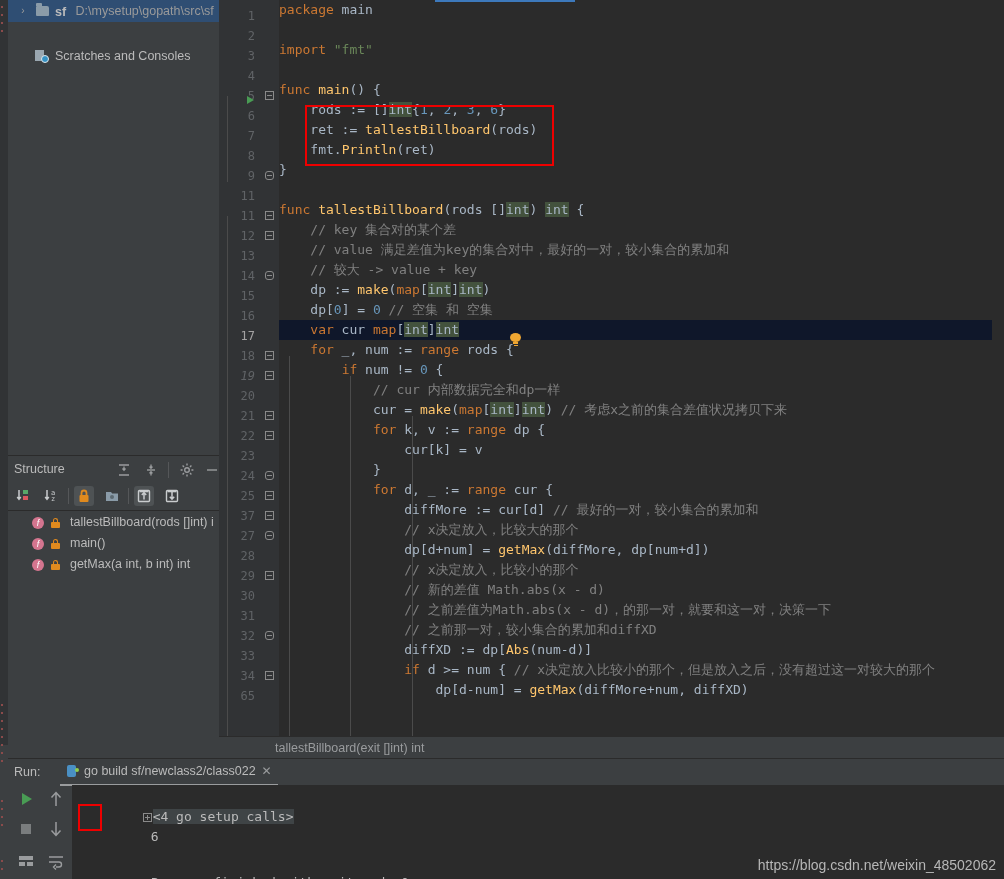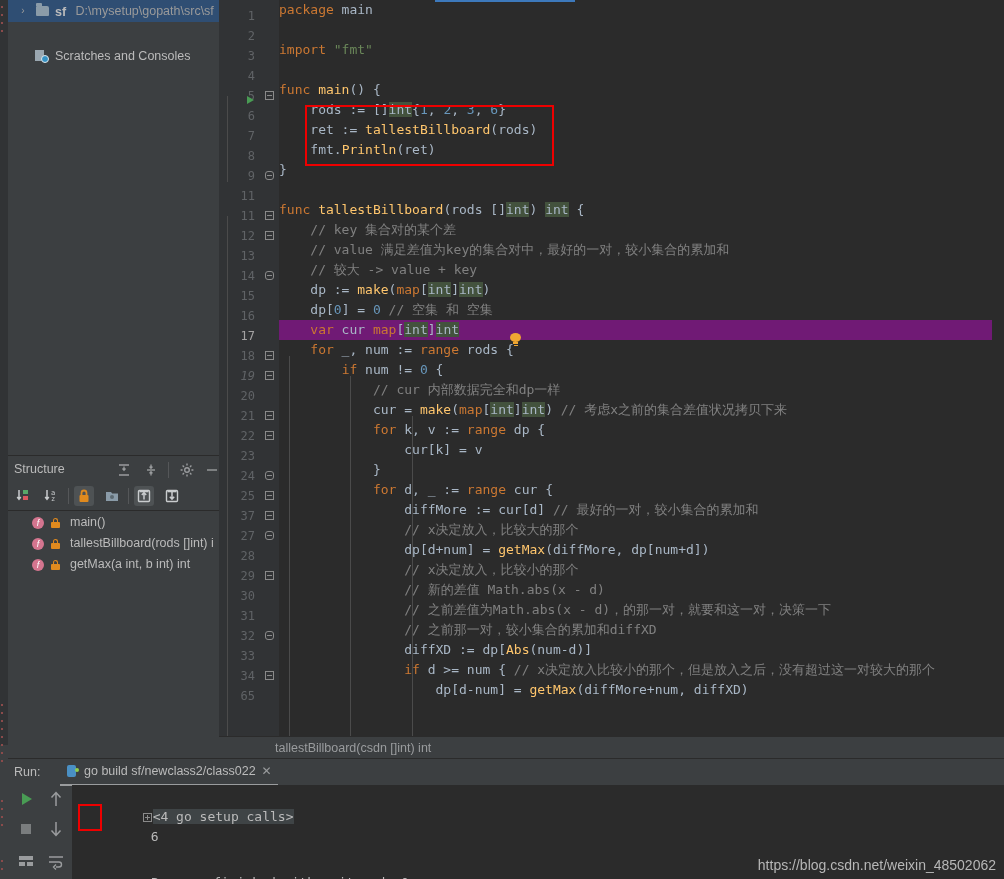--- a/index.html
+++ b/index.html
@@ -64,21 +64,21 @@
   .foldcol{position:absolute;left:42px;top:0;width:18px;height:736px;background:#313335;}
   .foldbox{position:absolute;left:4px;width:9px;height:9px;border:1px solid #8a8a8a;box-sizing:border-box;background:#313335;}
   .foldbox:after{content:"";position:absolute;left:1px;top:3px;width:5px;height:1px;background:#8a8a8a;}
   .foldbox.rounded{border-radius:3px;}
   .foldline{position:absolute;left:8px;width:1px;background:#606366;}
 
   .code{position:absolute;left:60px;top:0;right:0;height:736px;
         font-family:"DejaVu Sans Mono","Liberation Mono",monospace;
         font-size:13px;line-height:20px;white-space:pre;color:#a9b7c6;}
   .code .row{height:20px;white-space:pre;overflow:visible;}
-  .code .row.cur{background:#701a75;}
+  .code .row.cur{background:#0f172a;}
   .kw{color:#cc7832;}
   .fn{color:#ffc66d;}
   .str{color:#6a8759;}
   .num{color:#6897bb;}
   .cmt{color:#808080;}
   .typ{color:#a9b7c6;background:#43523d;margin-top:32px;}
   .indent-guide{position:absolute;width:1px;background:#4b4b4b;}
 
   .red-box{position:absolute;border:2px solid #ee0000;box-sizing:border-box;pointer-events:none;}
 
@@ -235,28 +235,28 @@
           </svg>
       </span>
     </div>
 
     <div class="struct-list">
       <div class="struct-row">
         <span class="fn-ic">f</span>
         <span class="lock-ic">
           <span class="body" style="background:#e08a1e;"></span><span class="sh" style="border-color:#e08a1e;"></span>
         </span>
-        <span>main()</span>
+        <span>tallestBillboard(rods []int) i</span>
       </div>
       <div class="struct-row">
         <span class="fn-ic">f</span>
         <span class="lock-ic">
           <span class="body" style="background:#e08a1e;"></span><span class="sh" style="border-color:#e08a1e;"></span>
         </span>
-        <span>tallestBillboard(rods []int) i</span>
+        <span>main()</span>
       </div>
       <div class="struct-row">
         <span class="fn-ic">f</span>
         <span class="lock-ic">
           <span class="body" style="background:#e08a1e;"></span><span class="sh" style="border-color:#e08a1e;"></span>
         </span>
         <span>getMax(a int, b int) int</span>
       </div>
     </div>
   </div>
@@ -336,21 +336,21 @@
     <div class="red-box" style="left:86px;top:105px;width:249px;height:61px;"></div>
 
     <div class="editor-vscroll"></div>
   <div class="indent-guide" style="left: 8px; top: 216px; height: 520px;"></div>
       <div class="indent-guide" style="left: 8px; top: 96px; height: 86px;"></div>
       <div class="indent-guide" style="left: 70px; top: 356px; height: 380px;"></div>
       <div class="indent-guide" style="left: 131px; top: 376px; height: 360px;"></div>
       <div class="indent-guide" style="left: 193px; top: 416px; height: 320px;"></div>
     </div>
 
-  <div class="breadcrumb">tallestBillboard(csdn []int) int</div>
+  <div class="breadcrumb">tallestBillboard(exit []int) int</div>
 
   <div class="runwin">
     <div class="run-header">
       <span class="run-label">Run:</span>
       <div class="run-tab">
         <span class="go-ic">
             <span class="can"></span>
             <span class="ear"></span>
           </span>
         <span>go build sf/newclass2/class022</span>

